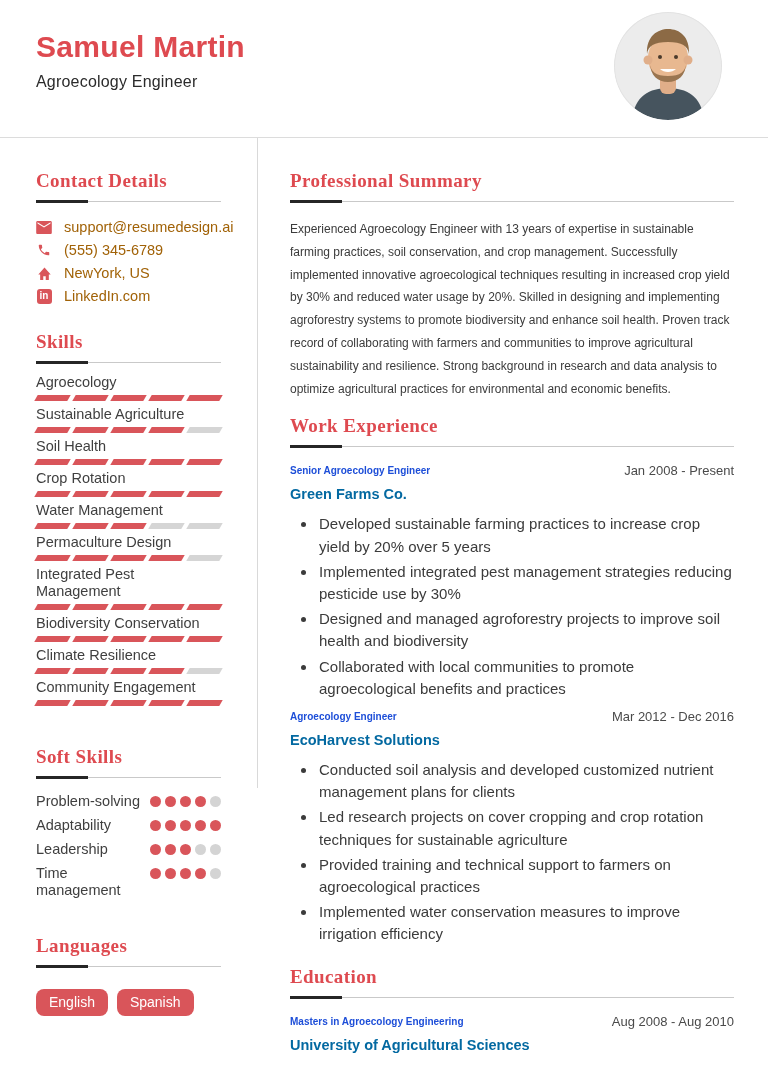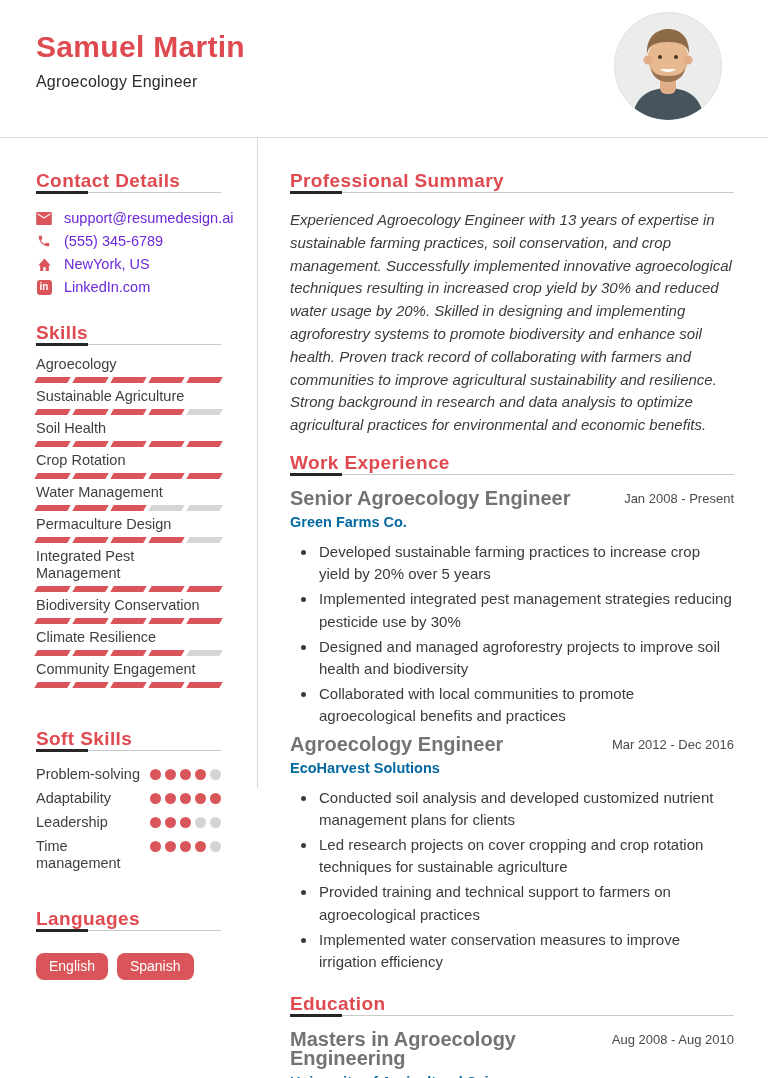--- a/index.html
+++ b/index.html
@@ -32,31 +32,31 @@
   .job-title{font-size:16px;color:#2B2B2B;margin-top:9px;letter-spacing:.2px;}
   .photo-wrap{position:absolute;top:12px;right:46px;width:108px;height:108px;border-radius:50%;overflow:hidden;background:#EDEDED;}
   .photo-wrap svg{display:block;}
 
   
   .columns{flex:1;display:flex;min-height:0;}
   .sidebar{width:258px;flex:0 0 258px;border-right:1px solid #D9D9D9;padding:0 36px 0 36px;}
   .main{flex:1;padding:0 34px 0 32px;}
 
   
-  .sec{position:relative;border-bottom:1px solid var(--rule);}
+  .sec{position:relative;padding-bottom:9px;border-bottom:1px solid var(--rule);font-family:Liberation Serif, serif;}
   .sec::after{content:"";position:absolute;left:0;bottom:-2px;width:52px;height:3px;background:#262626;}
   .sec h2{font-size:19px;font-weight:bold;color:var(--accent);letter-spacing:.4px;line-height:22px;}
 
   
   .contact-sec{margin-top:32px;}
   .contact-list{margin-top:17px;}
   .contact-row{display:flex;align-items:center;margin-bottom:7px;height:16px;}
   .contact-row .cicon{width:16px;height:16px;flex:0 0 16px;margin-right:12px;display:flex;align-items:center;justify-content:center;}
   .contact-row .cicon svg{display:block;}
-  .contact-row span.ctext{font-size:14.5px;color:#6d28d9;}
+  .contact-row span.ctext{font-size:14.5px;color:#a16207;}
   .li-badge{width:15px;height:15px;background:var(--bar-red);border-radius:3px;color:#fff;font-size:10px;font-weight:bold;display:flex;align-items:center;justify-content:center;line-height:1;}
 
   
   .skills-sec{margin-top:27px;}
   .skills-list{margin-top:11px;}
   .skill{margin-bottom:5px;}
   .skill .sname{font-size:14.5px;color:#3F3F3F;line-height:17px;}
   .rating-bar{display:flex;gap:5px;margin-top:4px;height:6px;}
   .rating-bar .seg{flex:1;height:6px;background:var(--bar-gray);transform:skewX(-30deg);}
   .rating-bar .seg.on{background:var(--bar-red);}
@@ -70,27 +70,27 @@
   .rating-dots .dot{width:11px;height:11px;border-radius:50%;background:#D4D4D4;}
   .rating-dots .dot.on{background:var(--bar-red);}
 
   
   .lang-sec{margin-top:36px;}
   .lang-list{margin-top:22px;display:flex;gap:9px;}
   .pill{background:var(--bar-red);color:#fff;font-size:14px;padding:5px 13px;border-radius:8px;line-height:17px;}
 
   
   .summary-sec{margin-top:32px;}
-  .summary-text{margin-top:16px;font-size:15px;line-height:22.8px;color:var(--body);font-style:italic;}
+  .summary-text{margin-top:16px;font-size:12px;line-height:22.8px;color:var(--body);}
   .work-sec{margin-top:15px;}
   .edu-sec{margin-top:20px;}
 
   .entry{margin-top:14px;}
   .entry-head{display:flex;justify-content:space-between;align-items:flex-start;}
-  .entry-title{font-size:20px;font-weight:bold;color:#737373;line-height:19px;}
+  .entry-title{font-size:10px;font-weight:bold;color:#1d4ed8;line-height:19px;}
   .entry-dates{font-size:13px;color:var(--muted);white-space:nowrap;padding-top:2px;}
   .entry-sub{font-size:14.5px;color:#0369a1;margin-top:5px;line-height:18px;font-weight:bold;}
   .entry ul{margin:10px 0 7px 0;padding-left:27px;}
   .entry li{font-size:15px;line-height:22.2px;color:var(--body);padding-left:2px;margin-bottom:3px;}
 </style>
 </head>
 <body>
 
 <div class="page">
 

